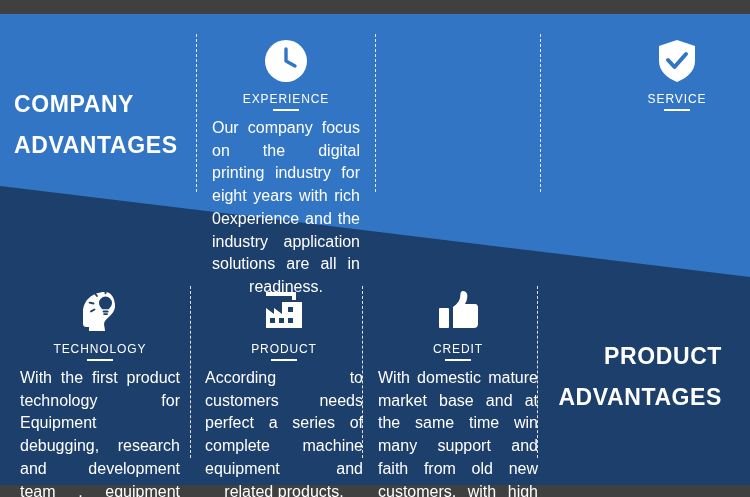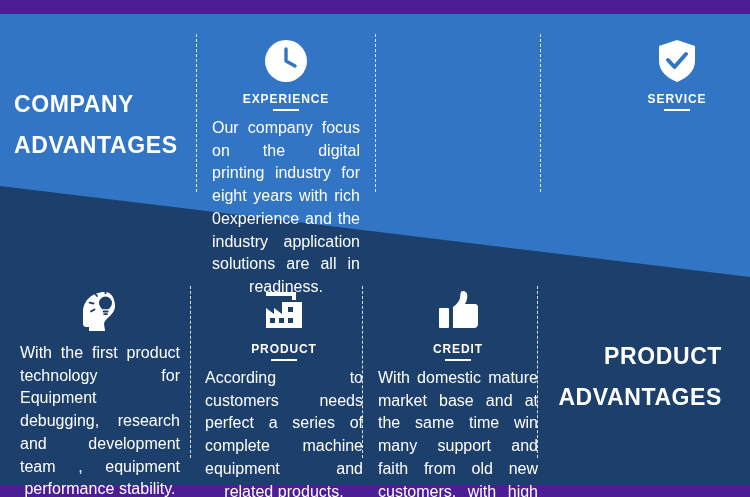--- a/index.html
+++ b/index.html
@@ -9,21 +9,21 @@
   }
   body {
     font-family: "Liberation Sans", sans-serif;
   }
 
   .poster {
     position: relative;
     width: 750px;
     height: 497px;
     overflow: hidden;
-    background: #4c1d95;
+    background: #404040;
   }
 
   
   .band-top {
     position: absolute;
     left: 0;
     top: 14px;
     width: 750px;
     height: 471px;
     background: #3275c4;
@@ -79,21 +79,21 @@
   }
   .card-icon {
     height: 50px;
     display: flex;
     align-items: center;
     justify-content: center;
     margin-bottom: 6px;
   }
   .card-title {
     font-size: 12px;
-    font-weight: bold;
+    font-weight: normal;
     letter-spacing: 0.9px;
     padding-bottom: 5px;
     margin-bottom: 6px;
     position: relative;
   }
   .card-title::after {
     content: "";
     position: absolute;
     left: 50%;
     bottom: 0;
@@ -181,20 +181,21 @@
           <rect x="28.2" y="24.2" width="4.8" height="1.8" rx="0.9"></rect>
         </g>
         <g stroke="#1c3f6b" stroke-width="1.9" stroke-linecap="round">
           <line x1="30.5" y1="4.2" x2="30.5" y2="0.4"></line>
           <line x1="22" y1="7" x2="19.6" y2="4"></line>
           <line x1="18.5" y1="14.5" x2="14.6" y2="13.6"></line>
           <line x1="19.5" y1="20.5" x2="16" y2="22.4"></line>
         </g>
       </svg>
     </div>
+    <div class="card-title">TECHNOLOGY</div>
     <div class="card-body">With the first product technology for Equipment debugging, research and development team , equipment performance stability.</div>
   </div>
 
   <div class="card card-product">
     <div class="card-icon">
       <svg width="44" height="42" viewBox="0 0 44 42">
         <rect x="4" y="2" width="30" height="4" fill="#ffffff"></rect>
         <rect x="30" y="2" width="4" height="8" fill="#ffffff"></rect>
         <path d="M4 38 L4 18 L12 24 L12 18 L20 24 L20 12 L40 12 L40 38 Z" fill="#ffffff"></path>
         <g fill="#1c3f6b">

